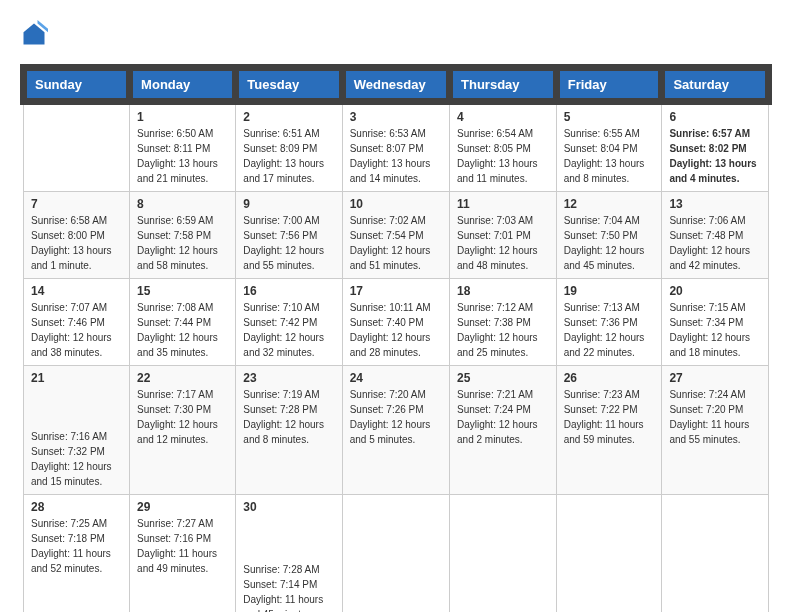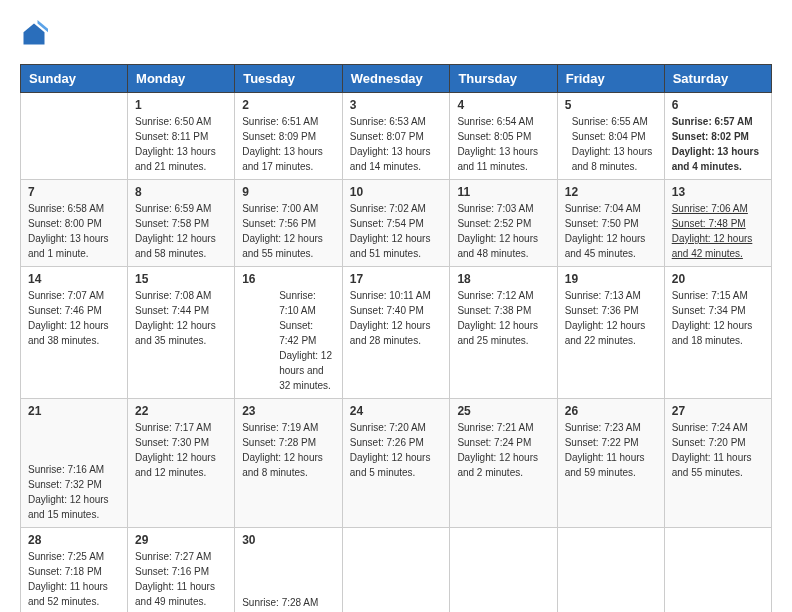--- a/index.html
+++ b/index.html
@@ -51,21 +51,21 @@
       border-collapse: collapse;
       border: 1px solid #ccc;
     }
     .calendar th {
       background: #2a6ebb;
       color: #fff;
       font-size: 13px;
       font-weight: bold;
       padding: 6px 8px;
       text-align: left;
-      border: 1px solid #404040;
+      border: 7px solid #404040;
     }
     .calendar td {
       vertical-align: top;
       padding: 5px 7px;
       border: 1px solid #ccc;
       font-size: 10.5px;
       color: #333;
       width: 108px;
       min-height: 80px;
     }
@@ -139,21 +139,21 @@
 Daylight: 13 hours and 14 minutes.</div>
         </td>
         <td>
           <span class="day-num">4</span>
           <div class="day-info" style="white-space: pre-line;">Sunrise: 6:54 AM
 Sunset: 8:05 PM
 Daylight: 13 hours and 11 minutes.</div>
         </td>
         <td>
           <span class="day-num">5</span>
-          <div class="day-info" style="white-space: pre-line; margin-left: 7px;">Sunrise: 6:55 AM
+          <div class="day-info" style="white-space: pre-line;">Sunrise: 6:55 AM
 Sunset: 8:04 PM
 Daylight: 13 hours and 8 minutes.</div>
         </td>
         <td>
           <span class="day-num">6</span>
           <div class="day-info" style="white-space: pre-line; font-weight: bold;">Sunrise: 6:57 AM
 Sunset: 8:02 PM
 Daylight: 13 hours and 4 minutes.</div>
         </td>
       </tr>
@@ -178,52 +178,52 @@
         </td>
         <td>
           <span class="day-num">10</span>
           <div class="day-info" style="white-space: pre-line;">Sunrise: 7:02 AM
 Sunset: 7:54 PM
 Daylight: 12 hours and 51 minutes.</div>
         </td>
         <td>
           <span class="day-num">11</span>
           <div class="day-info" style="white-space: pre-line;">Sunrise: 7:03 AM
-Sunset: 2:52 PM
+Sunset: 7:01 PM
 Daylight: 12 hours and 48 minutes.</div>
         </td>
         <td>
           <span class="day-num">12</span>
           <div class="day-info" style="white-space: pre-line;">Sunrise: 7:04 AM
 Sunset: 7:50 PM
 Daylight: 12 hours and 45 minutes.</div>
         </td>
         <td>
           <span class="day-num">13</span>
-          <div class="day-info" style="white-space: pre-line; text-decoration: underline;">Sunrise: 7:06 AM
+          <div class="day-info" style="white-space: pre-line;">Sunrise: 7:06 AM
 Sunset: 7:48 PM
 Daylight: 12 hours and 42 minutes.</div>
         </td>
       </tr>
       <tr>
         <td>
           <span class="day-num">14</span>
           <div class="day-info" style="white-space: pre-line;">Sunrise: 7:07 AM
 Sunset: 7:46 PM
 Daylight: 12 hours and 38 minutes.</div>
         </td>
         <td>
           <span class="day-num">15</span>
           <div class="day-info" style="white-space: pre-line;">Sunrise: 7:08 AM
 Sunset: 7:44 PM
 Daylight: 12 hours and 35 minutes.</div>
         </td>
         <td>
           <span class="day-num">16</span>
-          <div class="day-info" style="white-space: pre-line; margin-left: 37px;">Sunrise: 7:10 AM
+          <div class="day-info" style="white-space: pre-line;">Sunrise: 7:10 AM
 Sunset: 7:42 PM
 Daylight: 12 hours and 32 minutes.</div>
         </td>
         <td>
           <span class="day-num">17</span>
           <div class="day-info" style="white-space: pre-line;">Sunrise: 10:11 AM
 Sunset: 7:40 PM
 Daylight: 12 hours and 28 minutes.</div>
         </td>
         <td>

